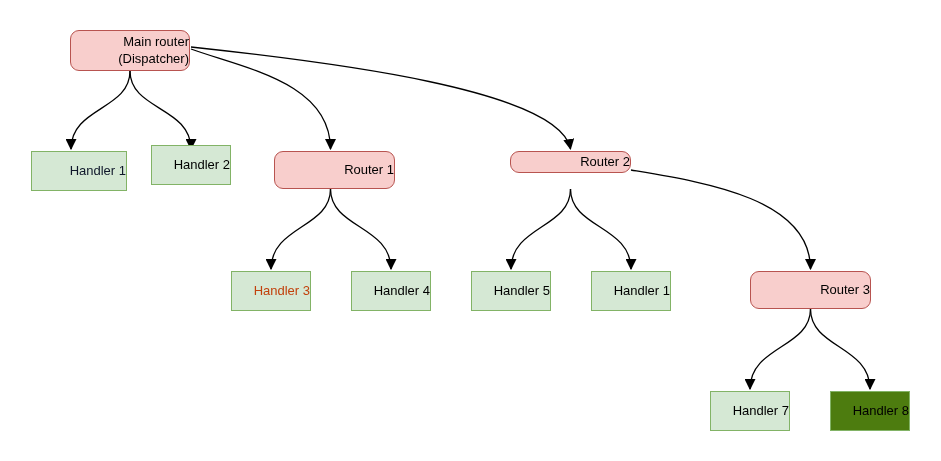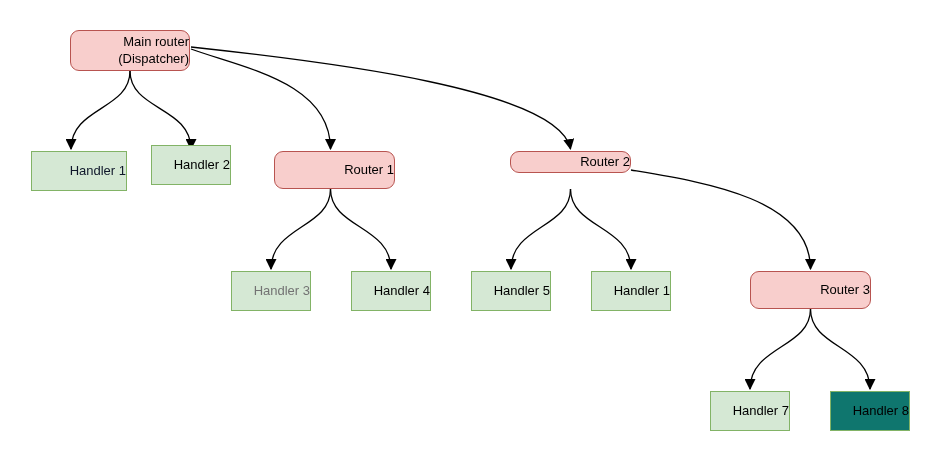--- a/index.html
+++ b/index.html
@@ -81,35 +81,35 @@
       </div>
       <div class="node handler" style="left: 151px; top: 145px; width: 80px; height: 40px; background: rgb(213, 232, 212); border: 1px solid rgb(130, 179, 102); color: rgb(0, 0, 0);">
         <span>Handler 2</span>
       </div>
       <div class="node router" style="left: 274px; top: 151px; width: 121px; height: 38px; background: rgb(248, 206, 204); border: 1px solid rgb(184, 84, 80); color: rgb(0, 0, 0);">
         <span>Router 1</span>
       </div>
       <div class="node router" style="left: 510px; top: 151px; width: 121px; height: 22px; background: rgb(248, 206, 204); border: 1px solid rgb(184, 84, 80); color: rgb(0, 0, 0);">
         <span>Router 2</span>
       </div>
-      <div class="node handler" style="left: 231px; top: 271px; width: 80px; height: 40px; background: rgb(213, 232, 212); border: 1px solid rgb(130, 179, 102); color: #737373;">
+      <div class="node handler" style="left: 231px; top: 271px; width: 80px; height: 40px; background: rgb(213, 232, 212); border: 1px solid rgb(130, 179, 102); color: #c2410c;">
         <span>Handler 3</span>
       </div>
       <div class="node handler" style="left: 351px; top: 271px; width: 80px; height: 40px; background: rgb(213, 232, 212); border: 1px solid rgb(130, 179, 102); color: rgb(0, 0, 0);">
         <span>Handler 4</span>
       </div>
       <div class="node handler" style="left: 471px; top: 271px; width: 80px; height: 40px; background: rgb(213, 232, 212); border: 1px solid rgb(130, 179, 102); color: rgb(0, 0, 0);">
         <span>Handler 5</span>
       </div>
       <div class="node handler" style="left: 591px; top: 271px; width: 80px; height: 40px; background: rgb(213, 232, 212); border: 1px solid rgb(130, 179, 102); color: rgb(0, 0, 0);">
         <span>Handler 1</span>
       </div>
       <div class="node router" style="left: 750px; top: 271px; width: 121px; height: 38px; background: rgb(248, 206, 204); border: 1px solid rgb(184, 84, 80); color: rgb(0, 0, 0);">
         <span>Router 3</span>
       </div>
       <div class="node handler" style="left: 710px; top: 391px; width: 80px; height: 40px; background: rgb(213, 232, 212); border: 1px solid rgb(130, 179, 102); color: rgb(0, 0, 0);">
         <span>Handler 7</span>
       </div>
-      <div class="node handler" style="left: 830px; top: 391px; width: 80px; height: 40px; background: #0f766e; border: 1px solid rgb(130, 179, 102); color: rgb(0, 0, 0);">
+      <div class="node handler" style="left: 830px; top: 391px; width: 80px; height: 40px; background: #4d7c0f; border: 1px solid rgb(130, 179, 102); color: rgb(0, 0, 0);">
         <span>Handler 8</span>
       </div>
     </div>
 </div>
 
 </body></html>

